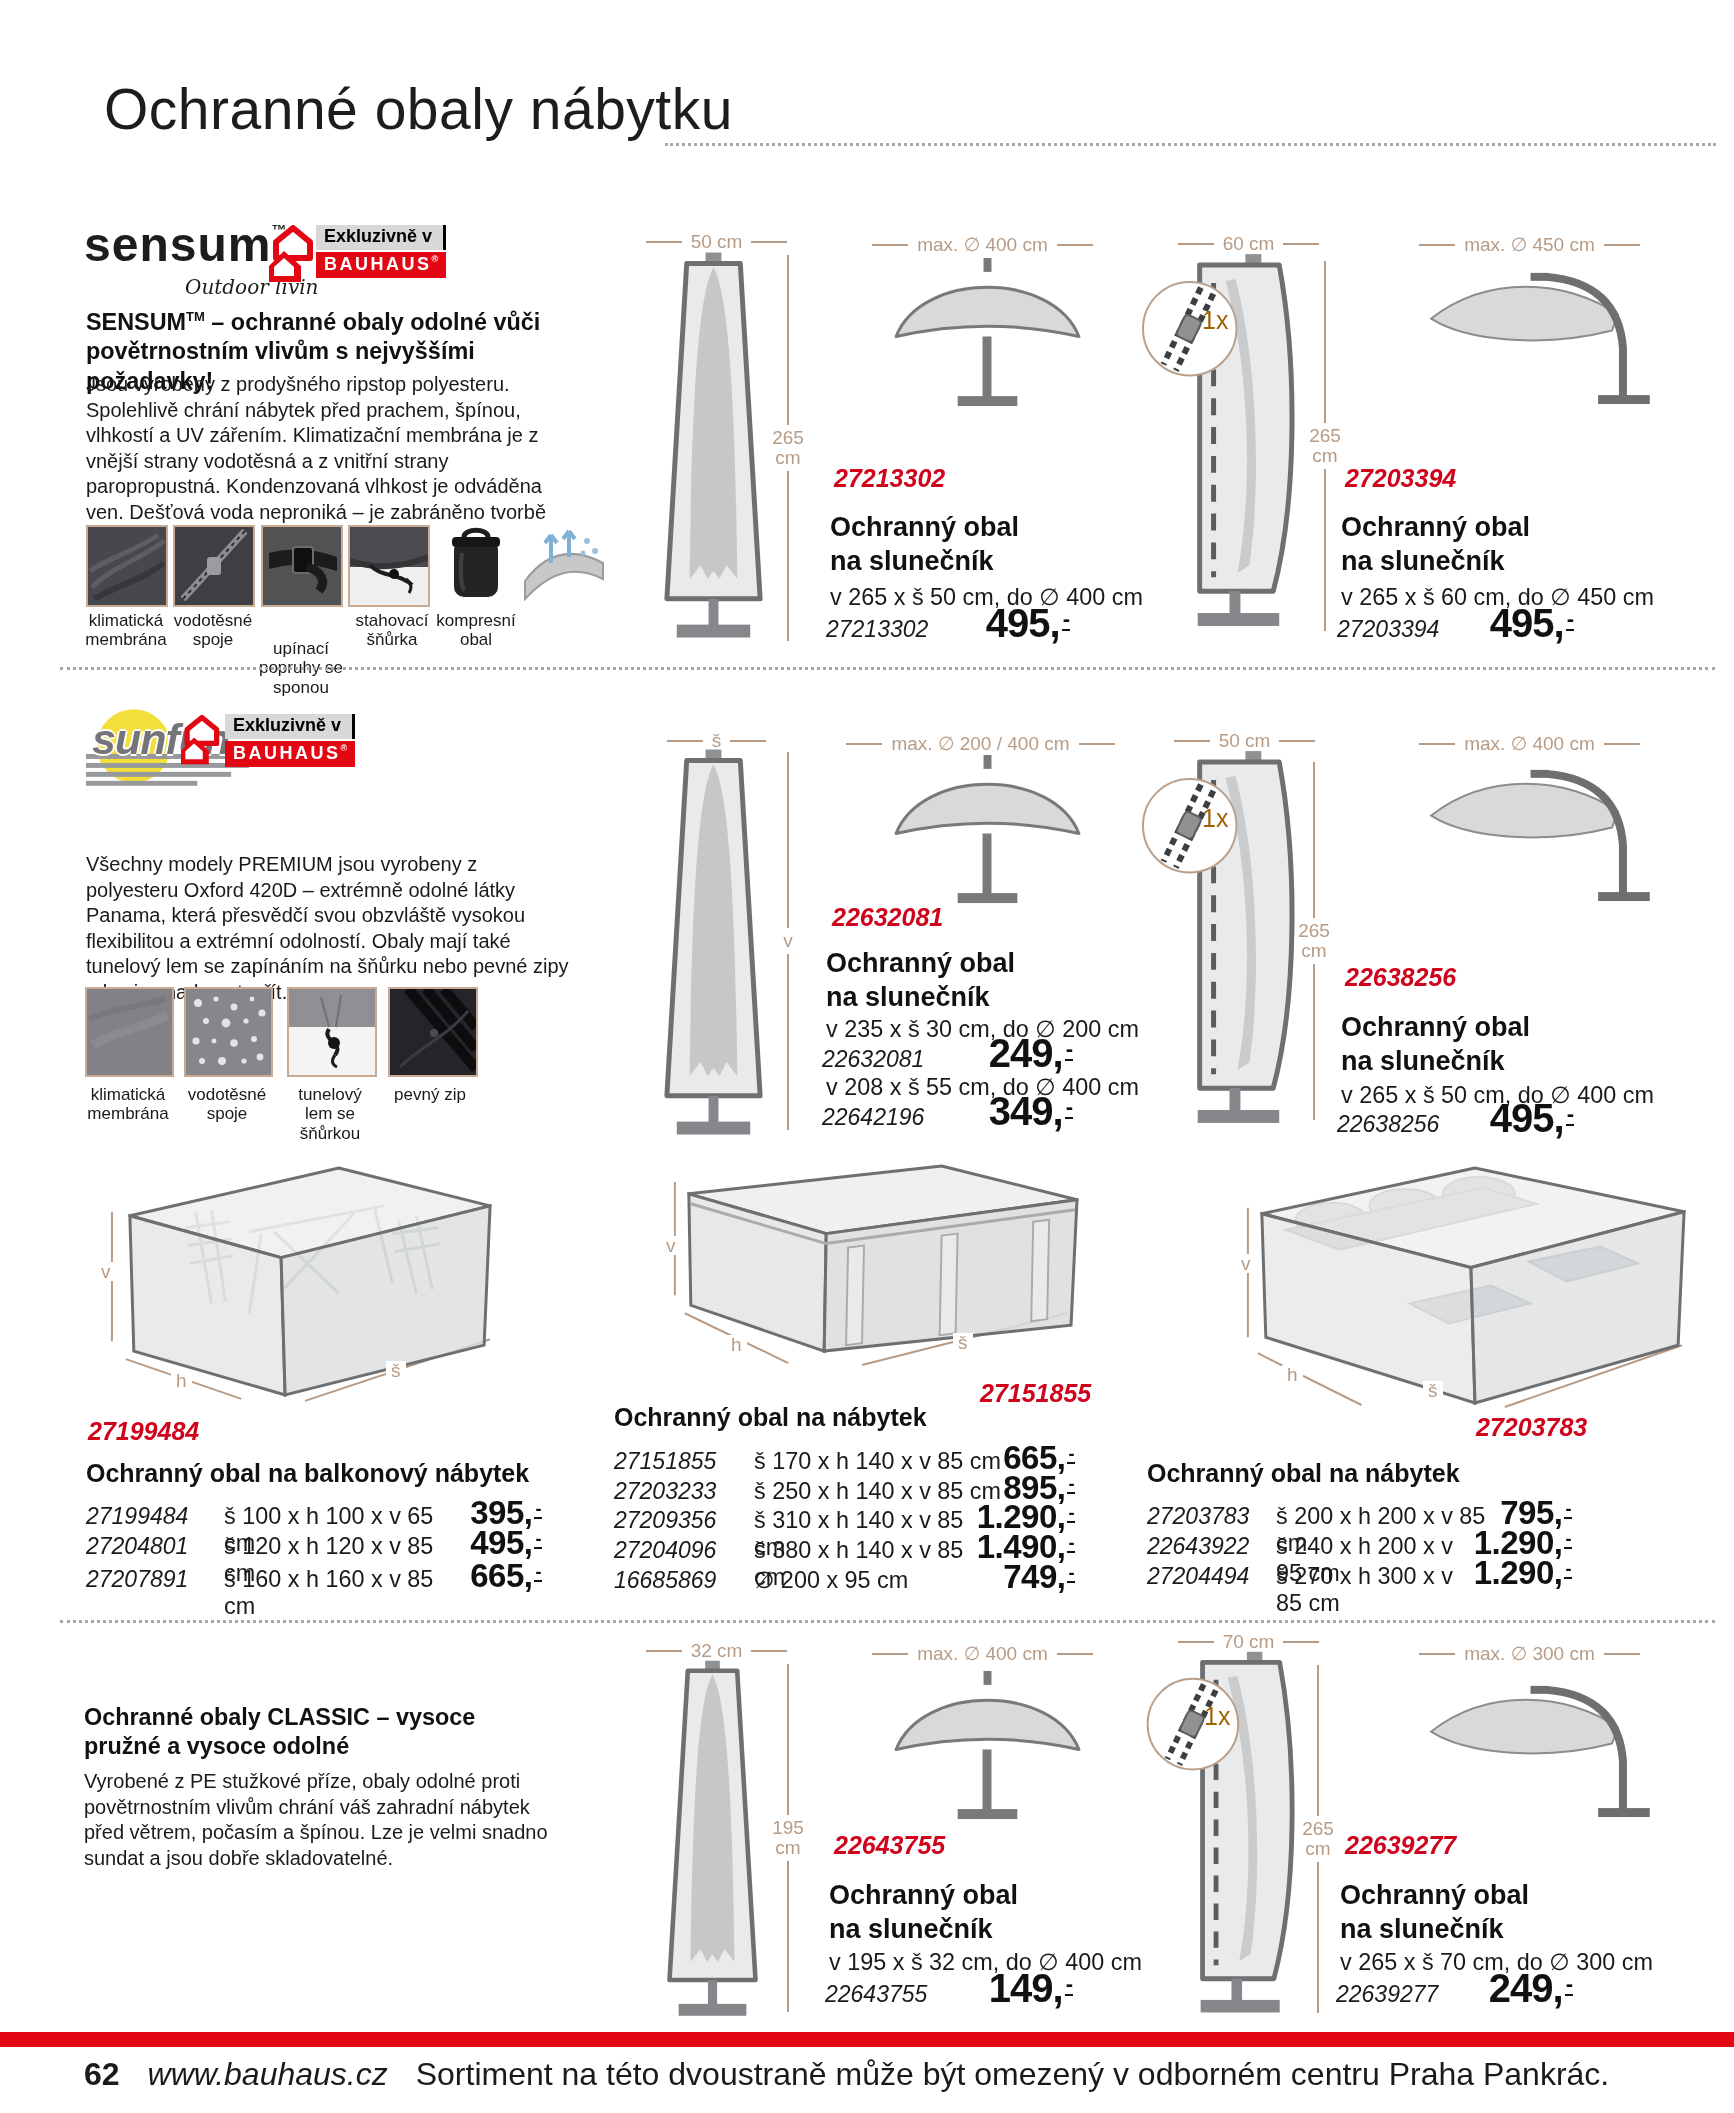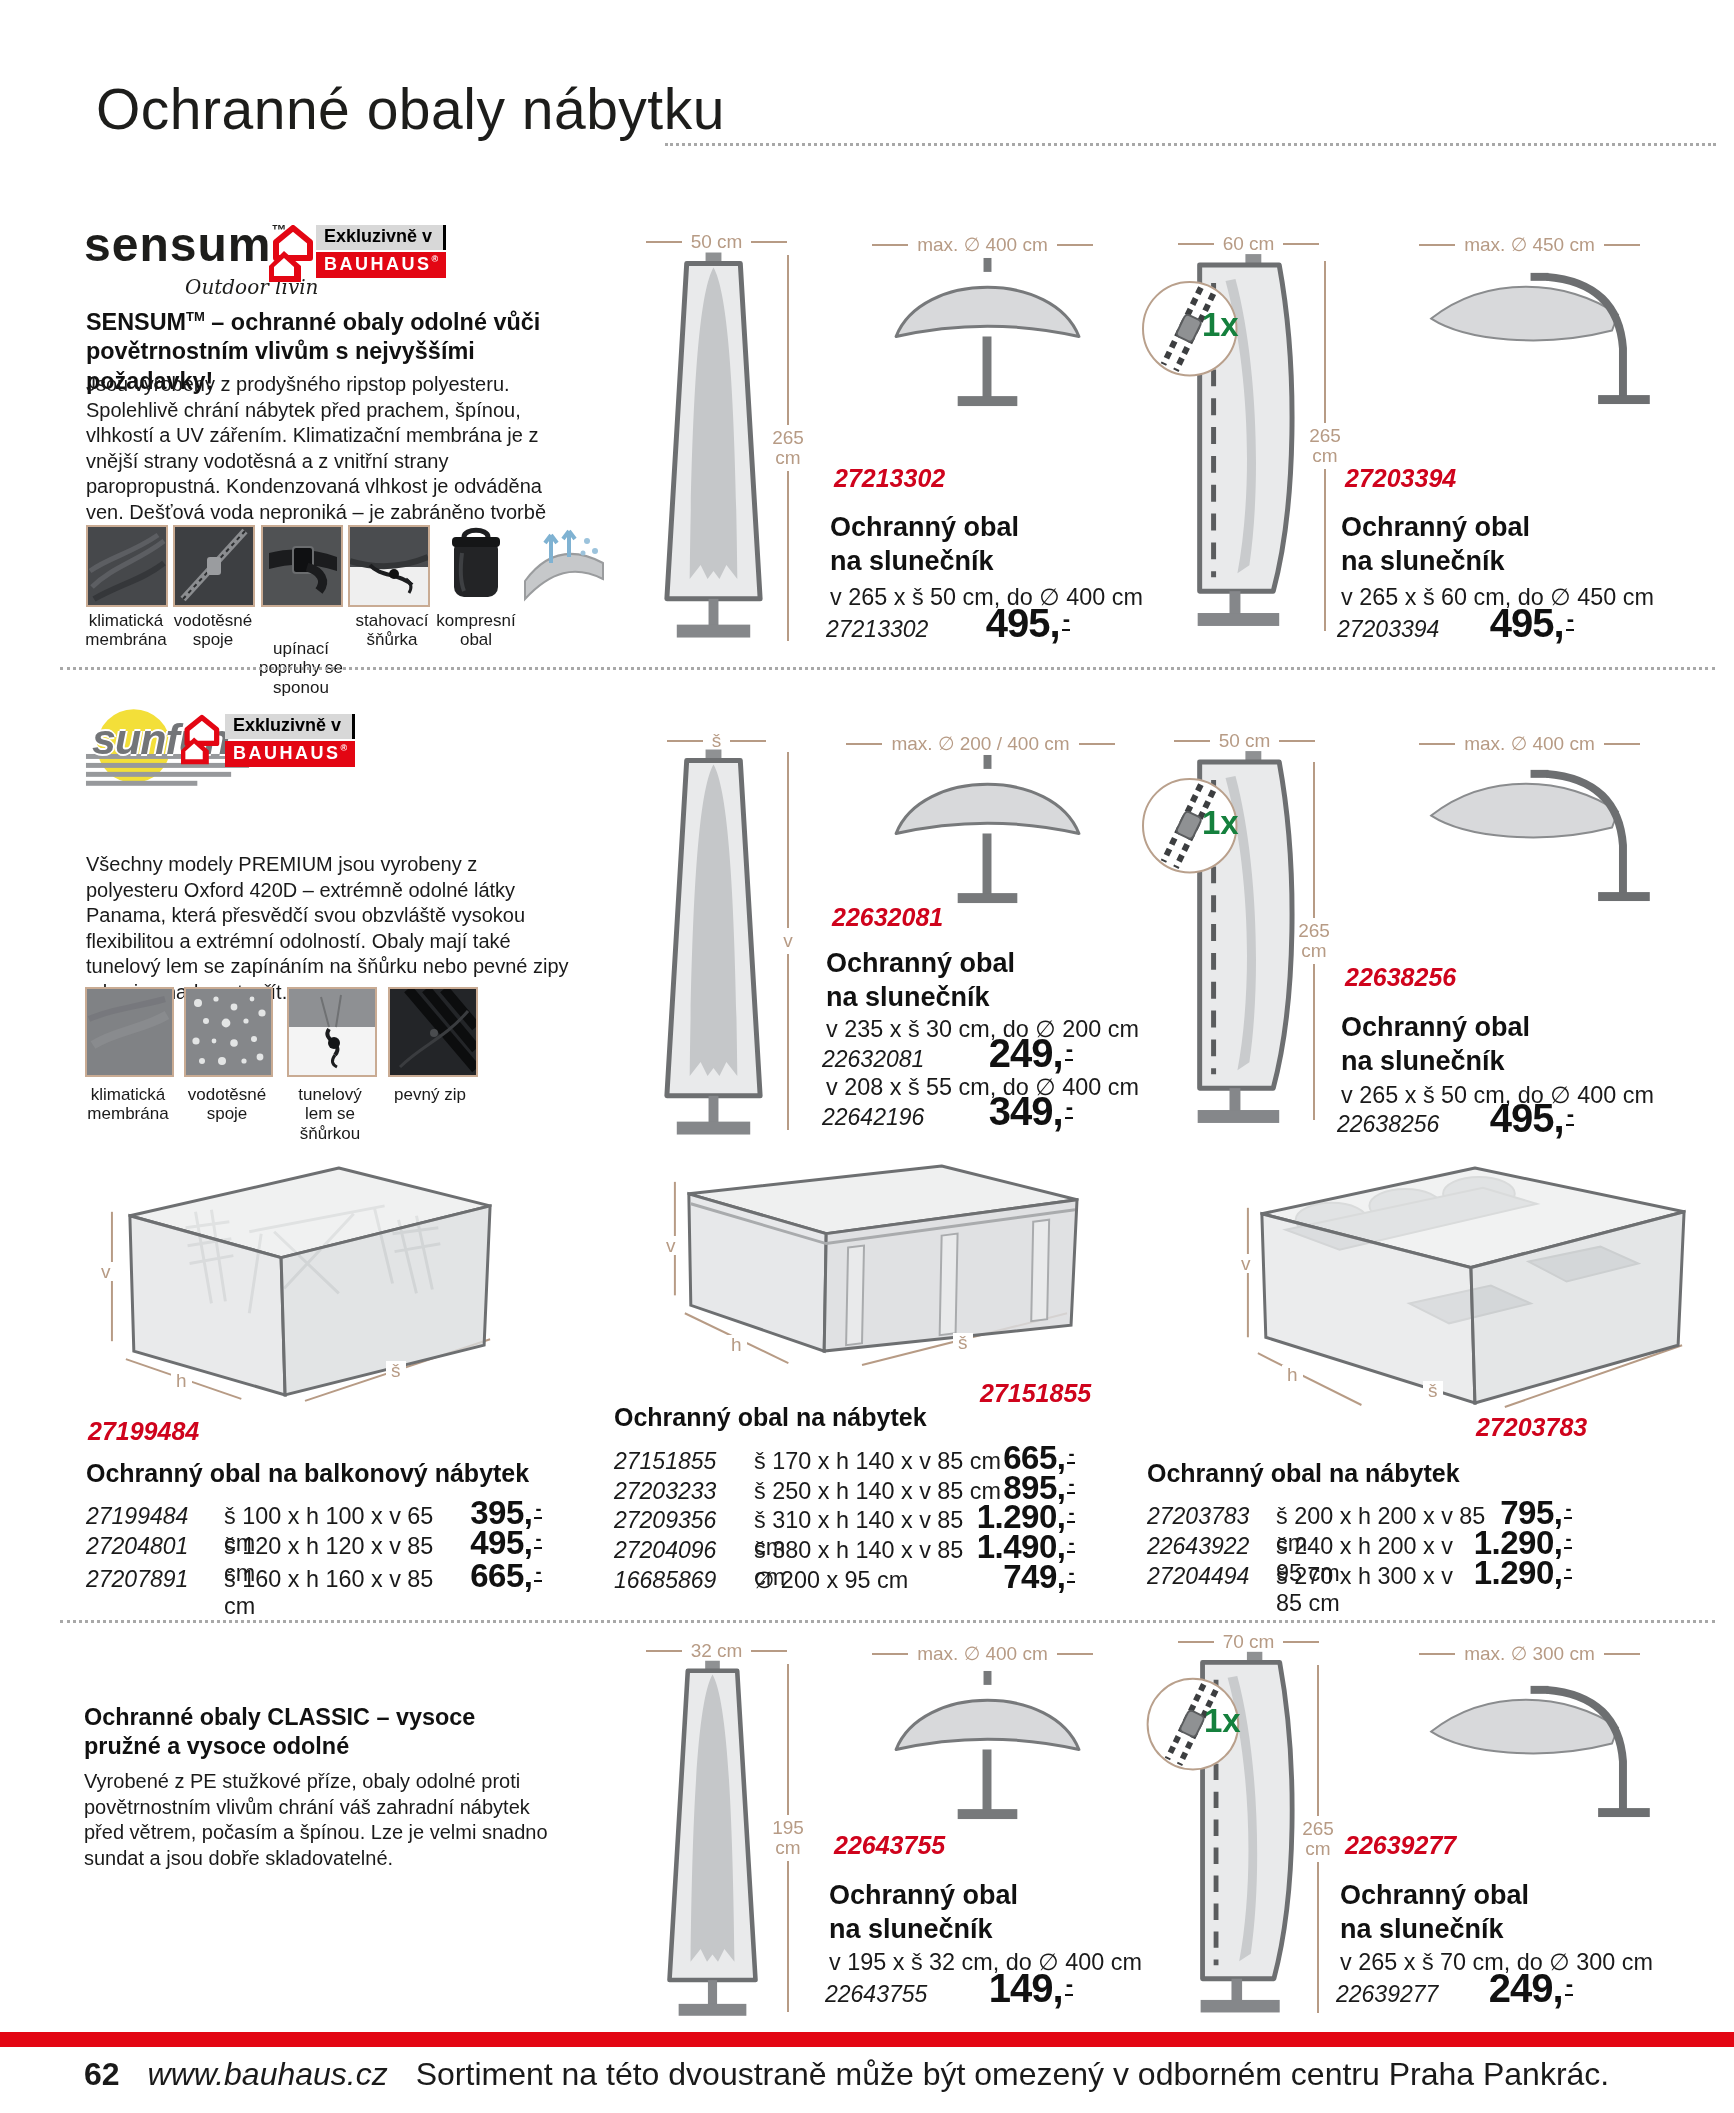--- a/index.html
+++ b/index.html
@@ -29,21 +29,21 @@
   .thumb.noborder{border:none;background:#fff;}
   .feat-label{position:absolute;font-size:17px;line-height:1.14;text-align:center;color:#1a1a1a;}
   
   .hdim{position:absolute;display:flex;align-items:center;justify-content:center;gap:9px;
         color:#b79b85;font-size:19px;white-space:nowrap;}
   .hdim::before,.hdim::after{content:"";width:36px;height:0;border-top:2px solid #b79b85;}
   .vdim{position:absolute;display:flex;flex-direction:column;align-items:center;}
   .vdim .sg{width:2px;background:#b79b85;flex:1 1 auto;}
   .vdim .lb{font-size:19px;color:#b79b85;line-height:1.05;text-align:center;width:48px;padding:3px 0;}
   .dlab{position:absolute;font-size:19px;color:#b79b85;background:#fff;padding:0 5px;line-height:1;}
-  .zip-mark{position:absolute;font-size:33px;font-weight:700;color:#15803d;}
+  .zip-mark{position:absolute;font-size:25px;font-weight:400;color:#a16207;}
   
   .part{position:absolute;font-style:italic;font-weight:600;font-size:25px;color:#cf031c;}
   .pname{position:absolute;font-size:27px;font-weight:700;line-height:1.25;color:#111;}
   .pspec{position:absolute;font-size:23.4px;color:#1a1a1a;white-space:nowrap;}
   .order{position:absolute;display:flex;justify-content:space-between;align-items:baseline;}
   .oart{font-style:italic;font-size:23px;color:#1a1a1a;}
   .price{font-weight:700;font-size:40px;letter-spacing:-1px;color:#111;line-height:1;white-space:nowrap;}
   .pdash{display:inline-block;font-size:.55em;vertical-align:.5em;border-bottom:.12em solid currentColor;
          padding:0 1px 1px;margin-left:2px;line-height:.8;}
   
@@ -56,21 +56,21 @@
   .footer-bar{position:absolute;left:0;width:1734px;height:15px;background:#e30613;}
   .footer-line{position:absolute;display:flex;align-items:baseline;gap:28px;font-size:32px;}
   .fpage{font-weight:700;}
   .fsite{font-style:italic;}
 </style>
 </head>
 <body>
 
 <div class="page">
 
-  <div class="abs title" style="left:96px;top:76px;">Ochranné obaly nábytku</div>
+  <div class="abs title" style="left:104px;top:76px;">Ochranné obaly nábytku</div>
   <div class="abs dotline" style="left:665px;top:143px;width:1051px;"></div>
 
   <div class="abs sensum-word" style="left:84px;top:221px;"><span>sensum</span><sup>™</sup></div>
   <div class="abs tagline" style="left:185px;top:275px;">Outdoor livin</div>
 
   <div class="abs" style="left:269px;top:225px;">
     <svg width="46" height="58" viewBox="0 0 46 58">
       <path d="M24,3 L41,17 V33 H7 V17 Z" fill="#fff" stroke="#e30613" stroke-width="6" stroke-linejoin="round"></path>
       <path d="M15,26 L32,41 V57 H0 V41 Z" fill="#e30613"></path>
       <path d="M15,33 L25,42 V51 H5 V42 Z" fill="#fff"></path>

